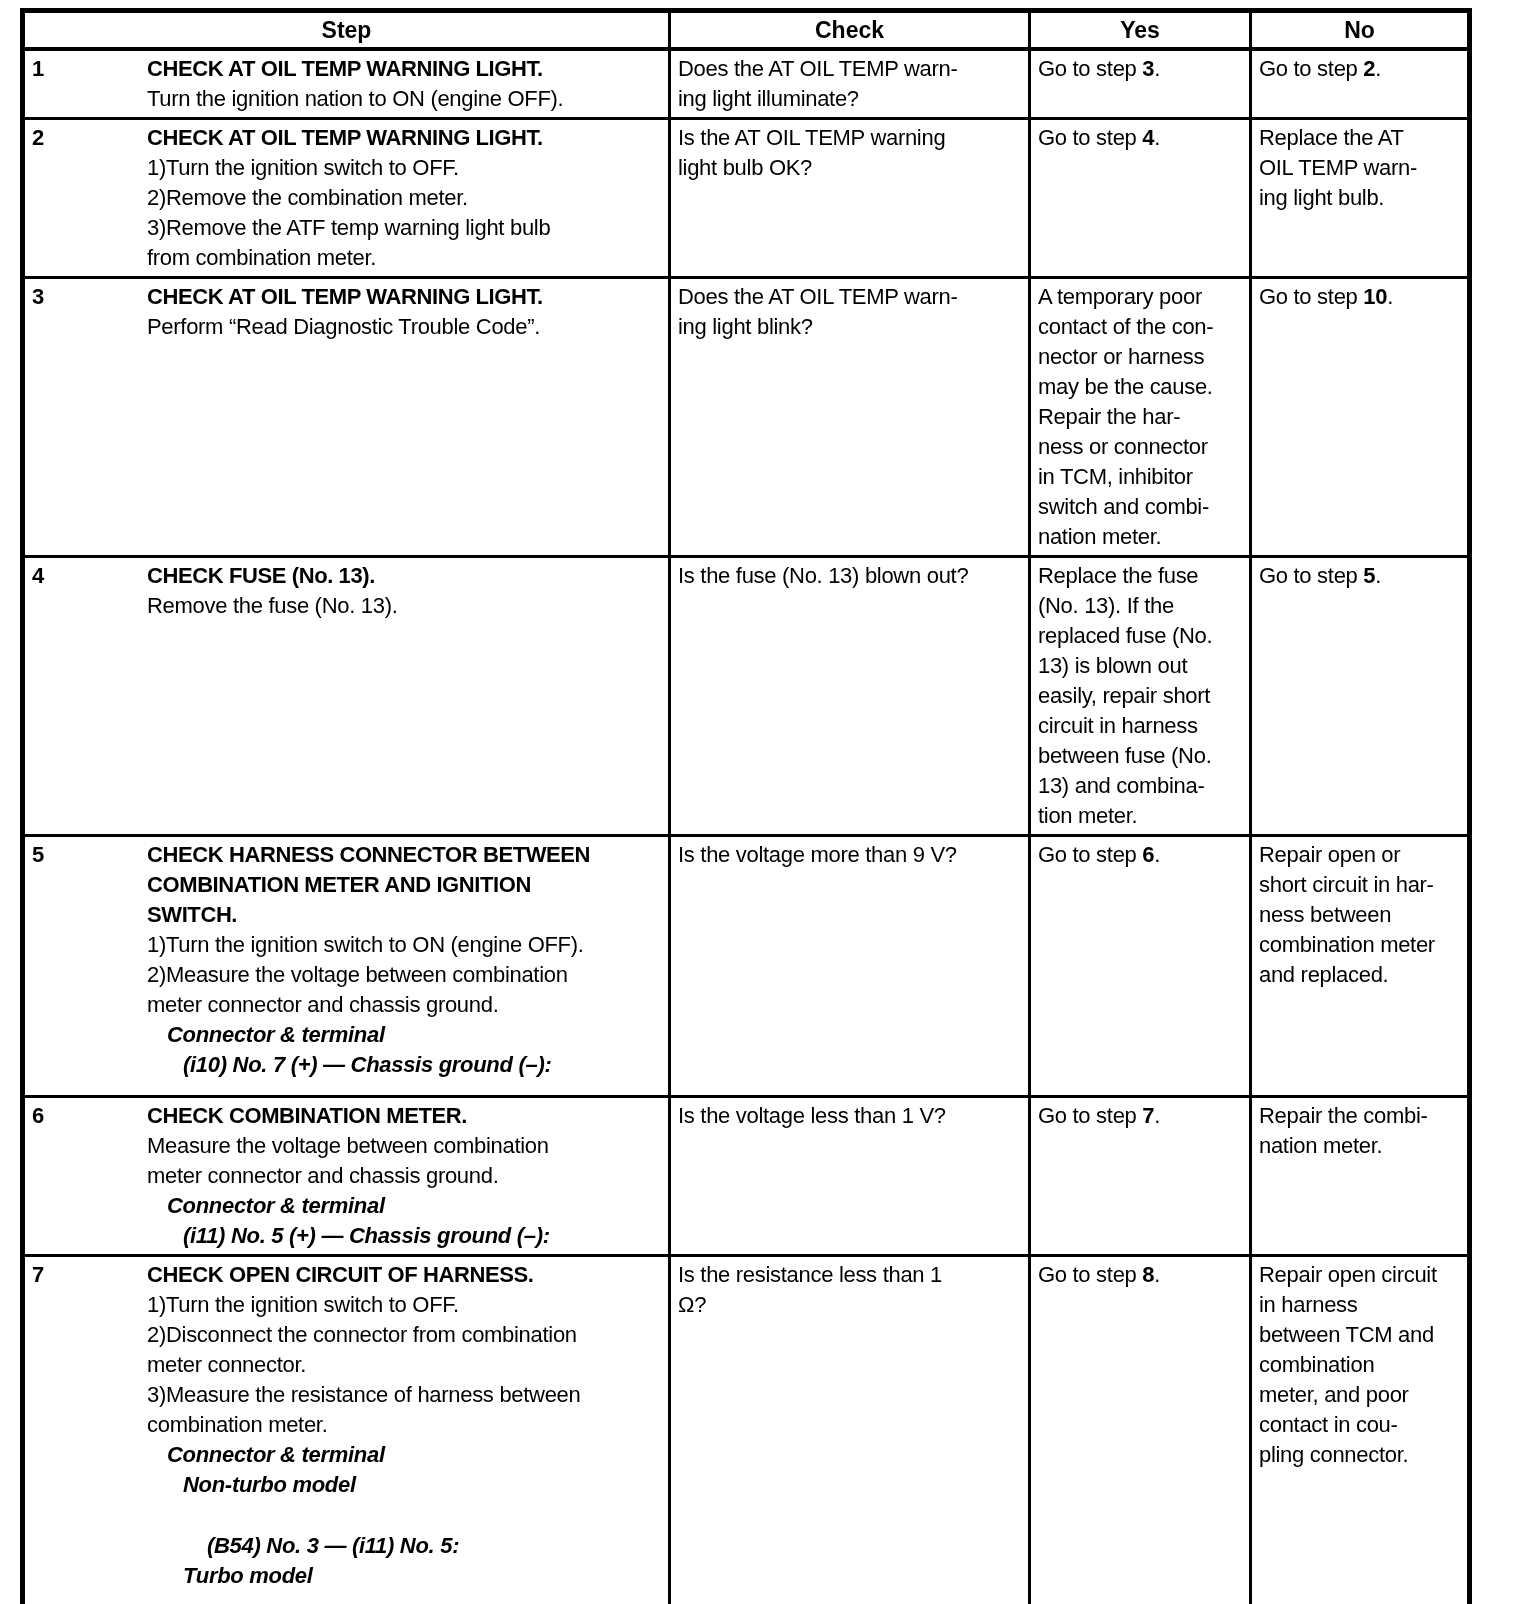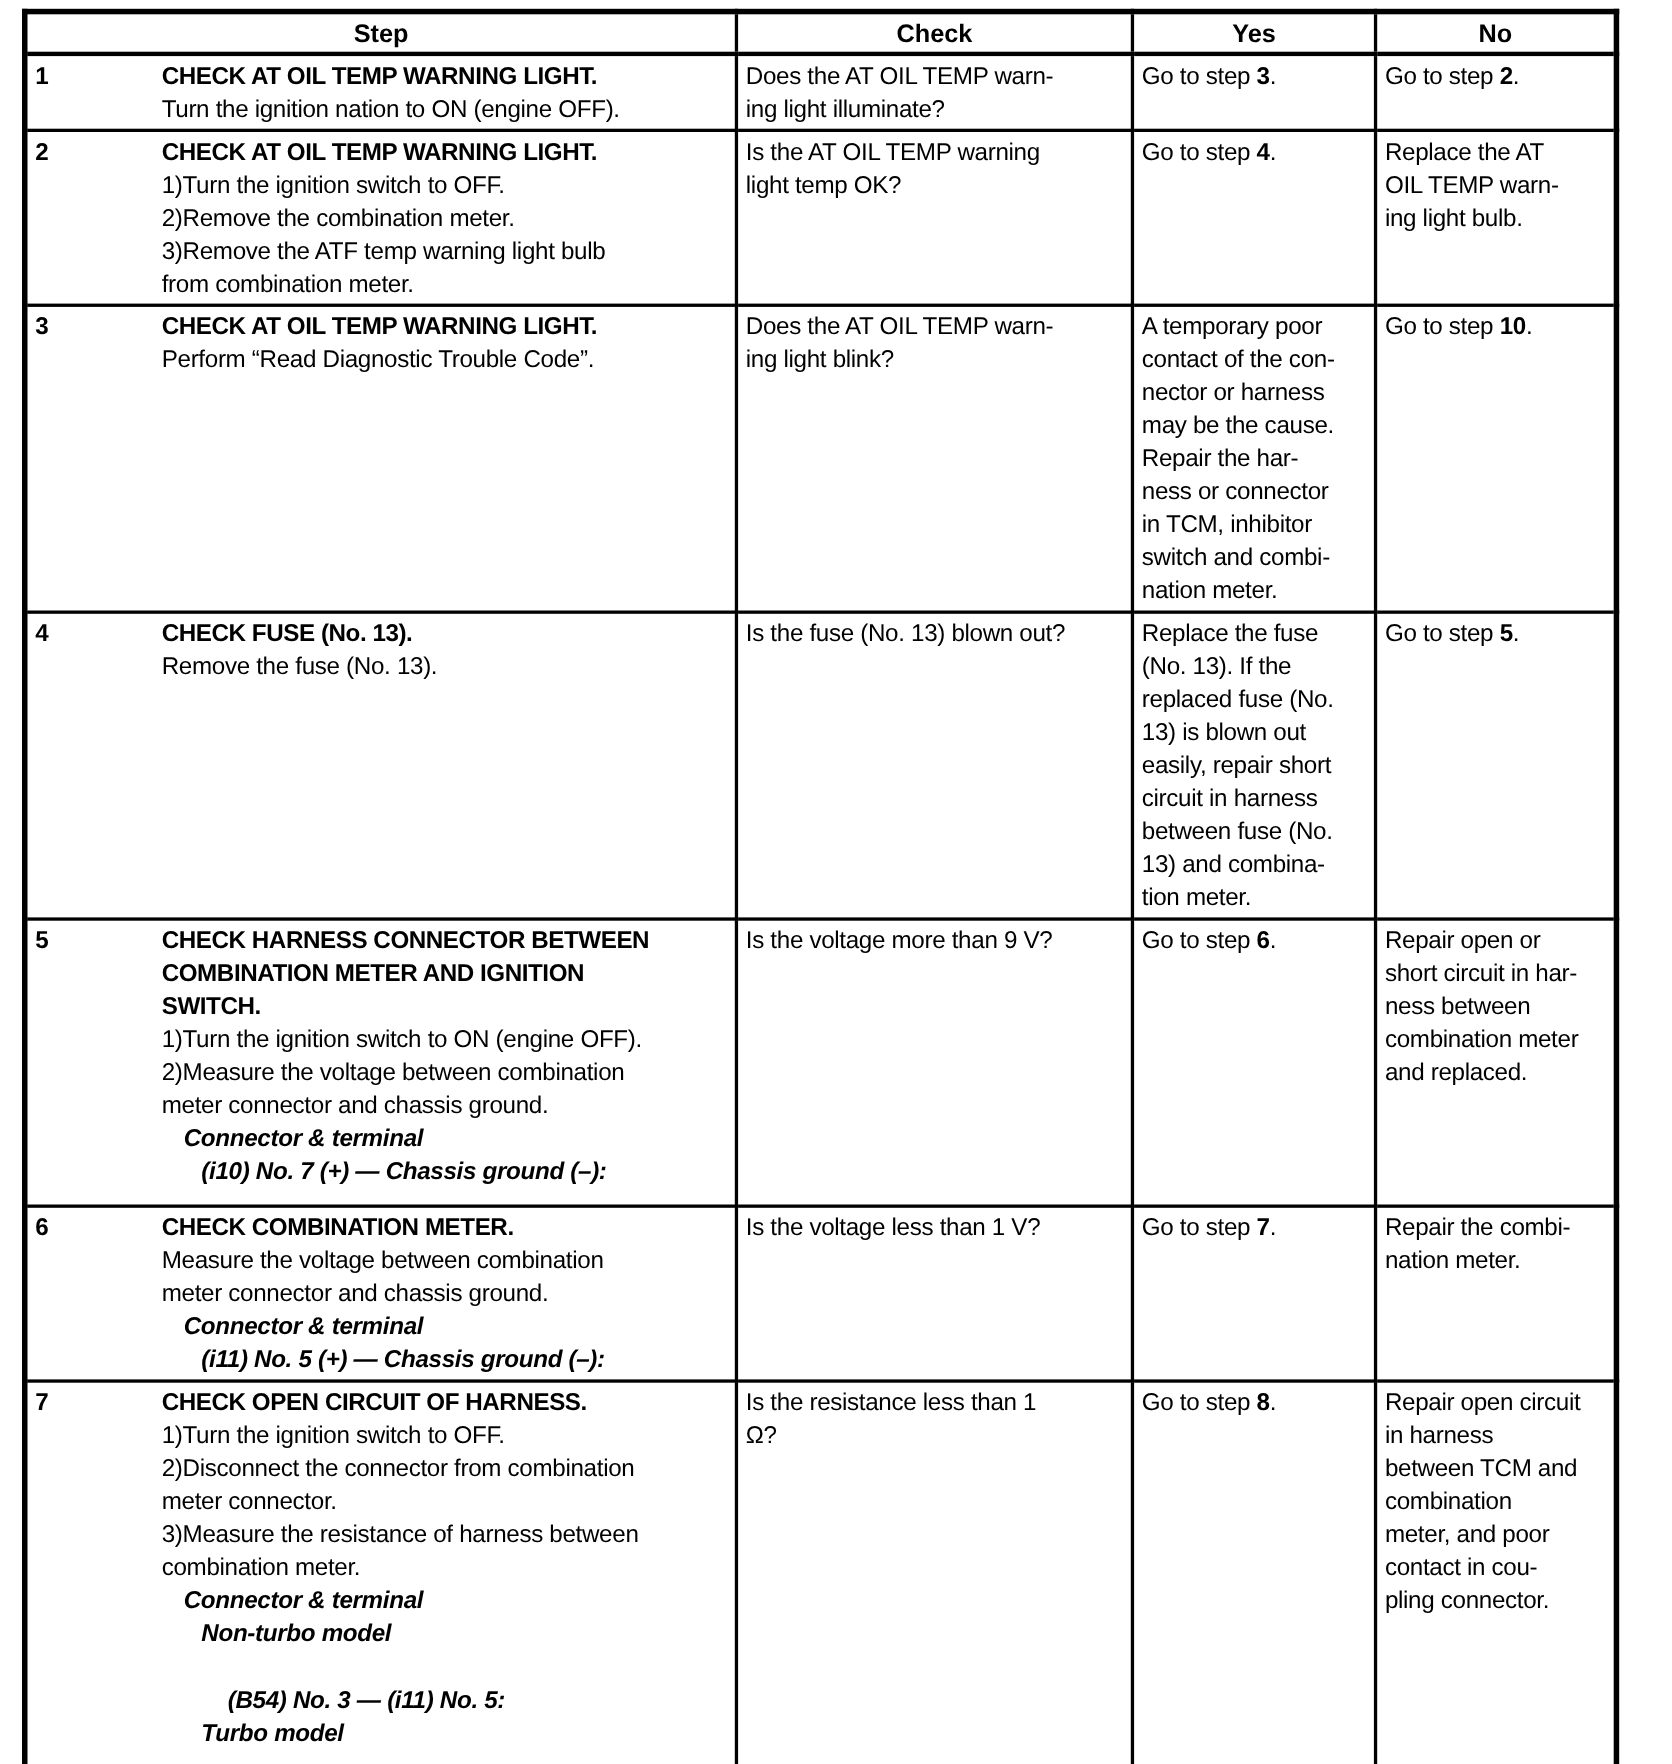--- a/index.html
+++ b/index.html
@@ -93,21 +93,21 @@
           <td class="step-cell">
             <span class="step-num">2</span>
             <div class="ln h">CHECK AT OIL TEMP WARNING LIGHT.</div>
             <div class="ln n">1)Turn the ignition switch to OFF.</div>
             <div class="ln n">2)Remove the combination meter.</div>
             <div class="ln n">3)Remove the ATF temp warning light bulb</div>
             <div class="ln n">from combination meter.</div>
           </td>
           <td class="check-cell">
             <div class="ln">Is the AT OIL TEMP warning</div>
-            <div class="ln">light temp OK?</div>
+            <div class="ln">light bulb OK?</div>
           </td>
           <td class="yes-cell">
             <div class="ln">Go to step <b>4</b>.</div>
           </td>
           <td class="no-cell">
             <div class="ln">Replace the AT</div>
             <div class="ln">OIL TEMP warn-</div>
             <div class="ln">ing light bulb.</div>
           </td>
         </tr>

